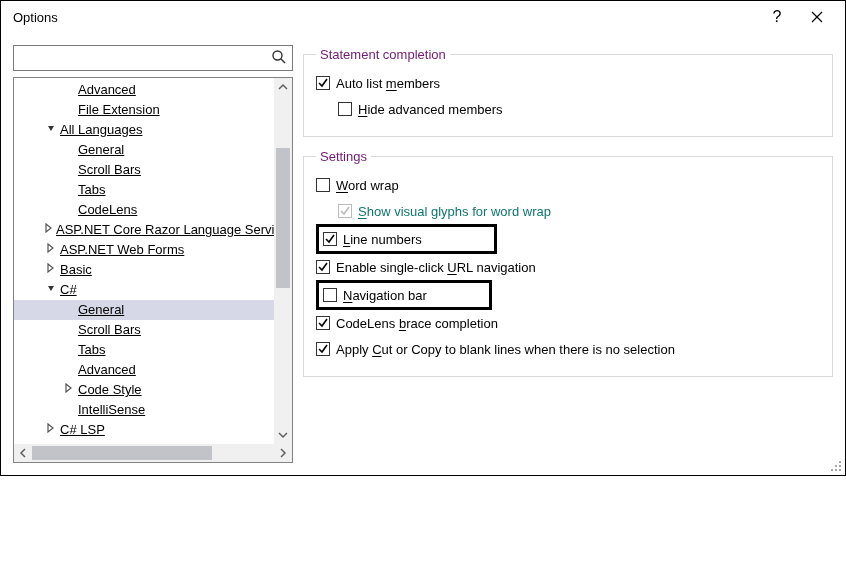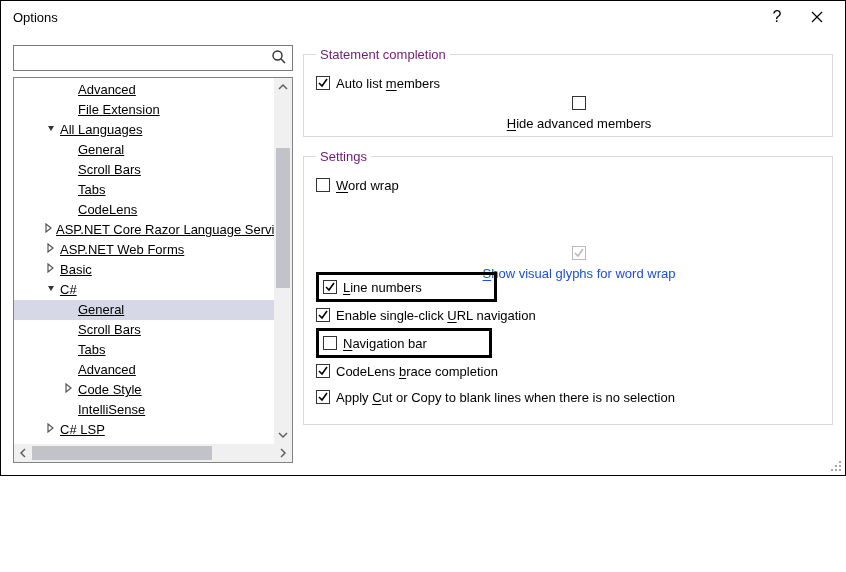--- a/index.html
+++ b/index.html
@@ -27,22 +27,22 @@
   .hscroll .track { flex:1; position:relative;}
   .hscroll .thumb { position:absolute; top:2px; bottom:2px; left:0; width:180px; background:#c2c3c9;}
   .tree-item { height: 20px; line-height:20px; padding-left: 0; white-space:nowrap; overflow:hidden; display:flex; align-items:center;}
   .tree-item .expander { display:inline-block; width:14px; text-align:center; font-size:10px; color:#555;}
   .tree-item.selected { background:#d6d8e8; }
   .tree-item .label { padding-left:2px;text-decoration:underline; }
   .right { flex:1; display:flex; flex-direction:column; gap:12px; padding-top:2px;}
   fieldset { border:1px solid #d9d9d9; margin:0; padding:8px 12px 14px; }
   legend { padding:0 4px; color:#701a75; }
   .cb-row { display:flex; align-items:center; height:26px; gap:6px;text-align:right; }
-  .cb-row.indent { padding-left:22px;flex-direction:column; }
-  .cb-row.disabled { color:#1d4ed8;margin-top:48px; }
+  .cb-row.indent { padding-left:22px; }
+  .cb-row.disabled { color:#0f766e; }
   .cb { width:14px; height:14px; border:1px solid #333; display:inline-flex; align-items:center; justify-content:center; background:#fff; flex-shrink:0;}
   .cb.checked svg { display:block; }
   .cb svg { display:none; width:12px; height:12px; }
   .cb.disabled { border-color:#bbb; }
   .cb.disabled svg path { stroke:#bbb; }
   .hl { border:3px solid #000; padding:0 6px 0 0; display:inline-flex; align-items:center; height:30px; gap:6px;}
   .u { text-decoration: underline; text-underline-offset: 2px; }
   .footer { height:48px; display:flex; align-items:center; justify-content:flex-end; gap:8px; padding:0 14px;}
   .btn-std { width:90px; height:26px; border:1px solid #adadad; background:#e1e1e1; display:flex; align-items:center; justify-content:center;}
   .btn-std.primary { border:2px solid #0078d7; background:#e1e1e1;}

